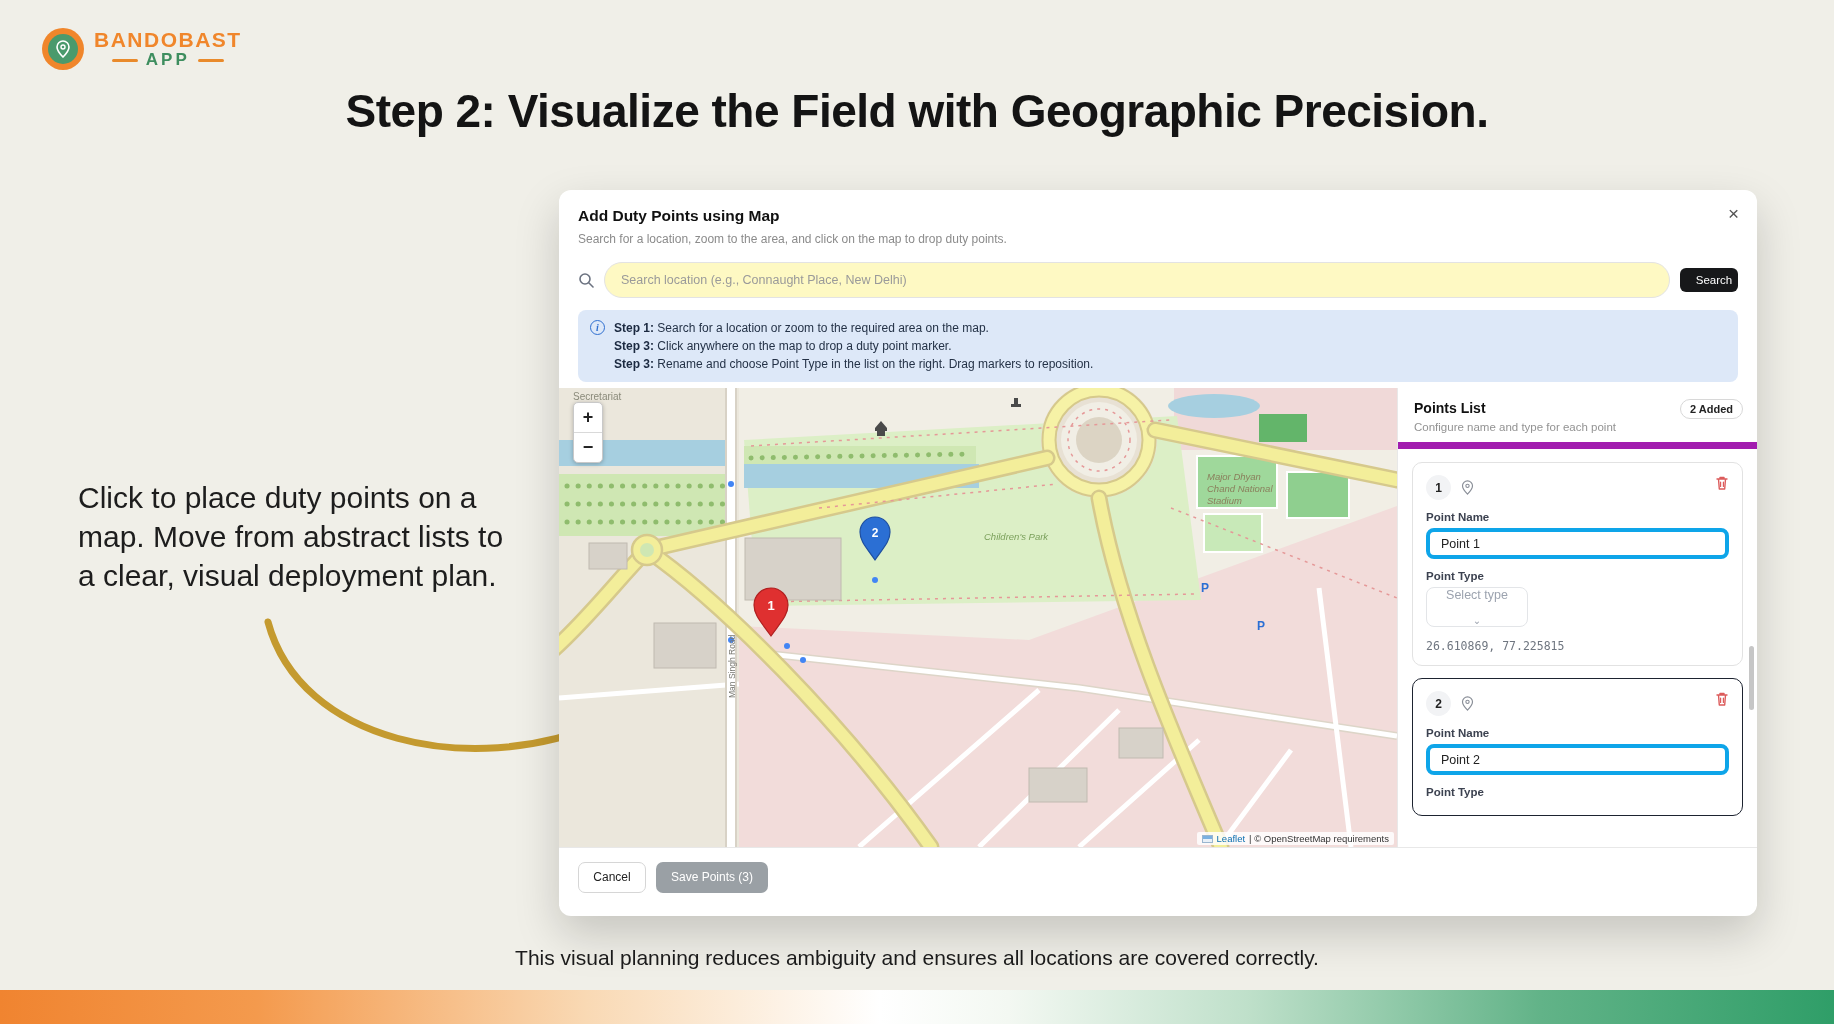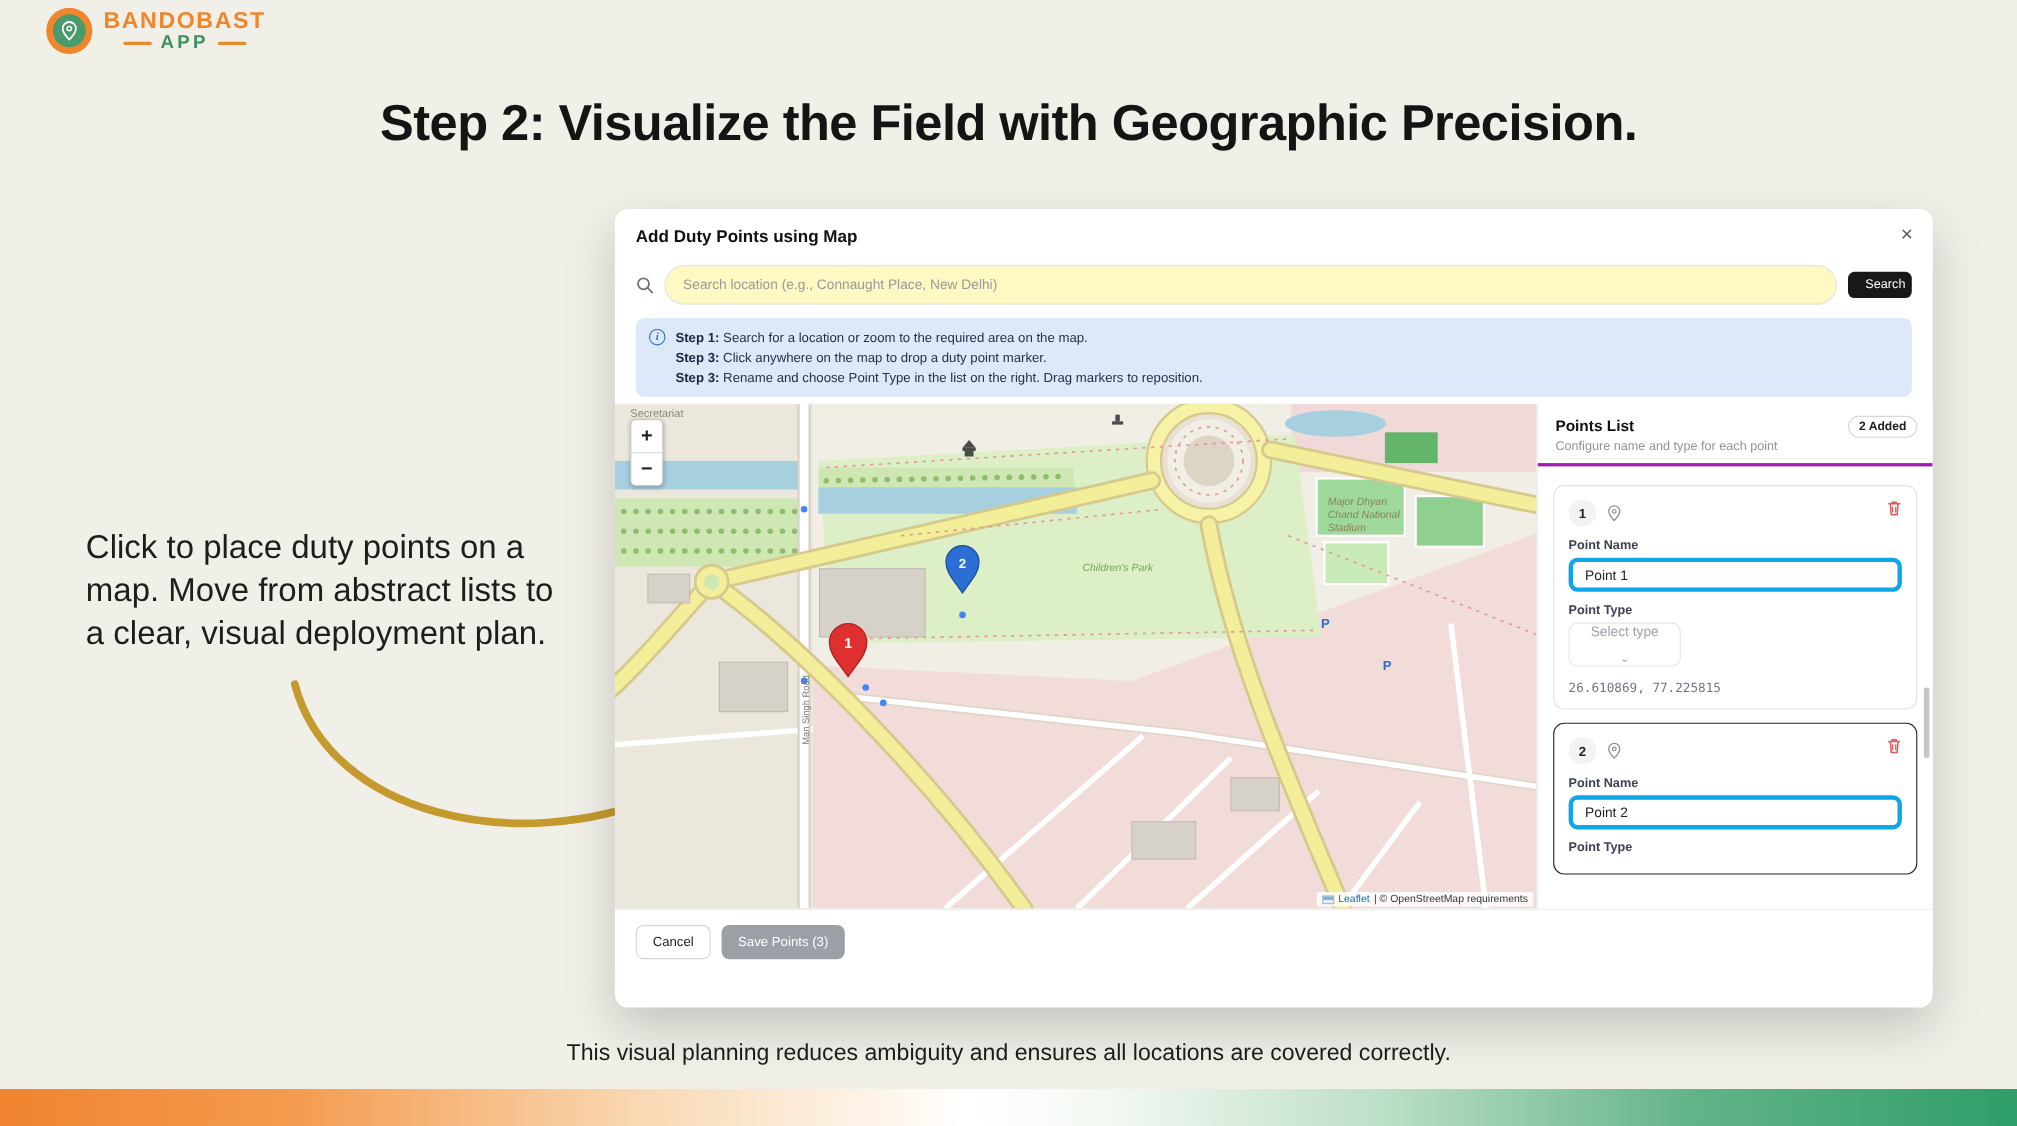--- a/index.html
+++ b/index.html
@@ -1,20 +1,20 @@
 <!DOCTYPE html>
 <html><head>
 <meta charset="utf-8">
 <style>
   * { margin:0; padding:0; box-sizing:border-box; }
   html,body { width:1834px; height:1024px; overflow:hidden; }
   body { font-family:"Liberation Sans", sans-serif; background:#f0efe8; position:relative; }
 
   
-  .logo { position:absolute; left:42px; top:7px; display:flex; align-items:center; gap:10px; }
+  .logo { position:absolute; left:42px; top:28px; display:flex; align-items:center; gap:10px; }
   .logo-badge { width:42px; height:42px; border-radius:50%; background:#f0862b; display:flex; align-items:center; justify-content:center; }
   .logo-badge-inner { width:30px; height:30px; border-radius:50%; background:#4a9a6c; display:flex; align-items:center; justify-content:center; }
   .logo-text { line-height:1.05; }
   .logo-line1 { font-size:21px; font-weight:800; color:#f0862b; letter-spacing:1.5px; }
   .logo-line2 { font-size:17px; font-weight:800; color:#3e8e5f; letter-spacing:3px; display:flex; align-items:center; gap:8px; justify-content:center; }
   .logo-dash { display:inline-block; width:26px; height:3px; background:#e98a2b; border-radius:2px; }
 
   
   .headline { position:absolute; left:0; top:84px; width:100%; text-align:center;
               font-size:46px; font-weight:800; color:#141414; letter-spacing:-0.5px; }
@@ -60,21 +60,21 @@
               border-radius:5px; box-shadow:0 1px 4px rgba(0,0,0,.25); overflow:hidden; z-index:5; }
   .zoom-btn { height:29px; display:flex; align-items:center; justify-content:center; font-size:18px;
               font-weight:700; color:#222; cursor:pointer; }
   .zoom-div { height:1px; background:#d9d9d9; }
   .map-attrib { position:absolute; right:3px; bottom:2px; background:rgba(255,255,255,.82); font-size:9.5px;
                 color:#333; padding:1px 5px; border-radius:2px; display:flex; align-items:center; gap:4px; z-index:5; }
   .attrib-flag { display:inline-block; width:11px; height:8px; background:linear-gradient(180deg,#7ab0e0 50%,#e8f0f8 50%); border:1px solid #9ab6d0; }
   .attrib-leaflet { color:#0b6fb0; }
 
   .points-panel { width:360px; height:459px; border-left:1px solid #e8e8e8; position:relative; background:#fff; }
-  .pp-head { padding:12px 16px 9px 16px; border-bottom:3px solid #a21caf; position:relative; }
+  .pp-head { padding:12px 16px 9px 16px; border-bottom:7px solid #a21caf; position:relative; }
   .pp-title { font-size:14px; font-weight:700; color:#111; }
   .pp-badge { position:absolute; right:14px; top:11px; border:1px solid #d8d8d8; border-radius:11px;
               font-size:11px; font-weight:700; color:#222; padding:3px 9px; background:#fff;text-align:right; }
   .pp-sub { font-size:11.5px; color:#939393; margin-top:5px; }
   .pp-scroll { position:absolute; top:62px; bottom:0; left:0; right:0; overflow:hidden; padding:12px 14px 0 14px; }
   .point-card { border:1px solid #e2e2e2; border-radius:10px; padding:12px 13px; margin-bottom:12px; position:relative; background:#fff; }
   .point-card.selected { border:1.6px solid #1d2330; }
   .pc-toprow { display:flex; align-items:center; gap:9px; }
   .pc-index { width:25px; height:25px; border-radius:50%; background:#f2f3f5; font-size:12px; font-weight:700;
               color:#222; display:flex; align-items:center; justify-content:center; }
@@ -127,20 +127,21 @@
 
 <svg class="arrow-svg">
   <path d="M 268 622 C 300 742, 470 778, 600 724 C 652 702, 688 676, 706 656" fill="none" stroke="#c49a2f" stroke-width="7" stroke-linecap="round"></path>
   <path d="M 719 645 L 700 673 L 697 650 Z" fill="#c49a2f"></path>
 </svg>
 
 <div class="modal">
 
   <div class="modal-header">
     <div class="modal-title">Add Duty Points using Map</div>
+    <div class="modal-subtitle">Search for a location, zoom to the area, and click on the map to drop duty points.</div>
     <div class="modal-close">×</div>
   </div>
 
   <div class="search-row">
     <svg class="search-icon" viewBox="0 0 16 16">
         <circle cx="7" cy="7" r="5" fill="none" stroke="#6b7280" stroke-width="1.6"></circle>
         <line x1="11" y1="11" x2="15" y2="15" stroke="#6b7280" stroke-width="1.6" stroke-linecap="round"></line>
       </svg>
     <input class="search-input" type="text" placeholder="Search location (e.g., Connaught Place, New Delhi)" style="">
     <button class="search-btn">Search</button>

